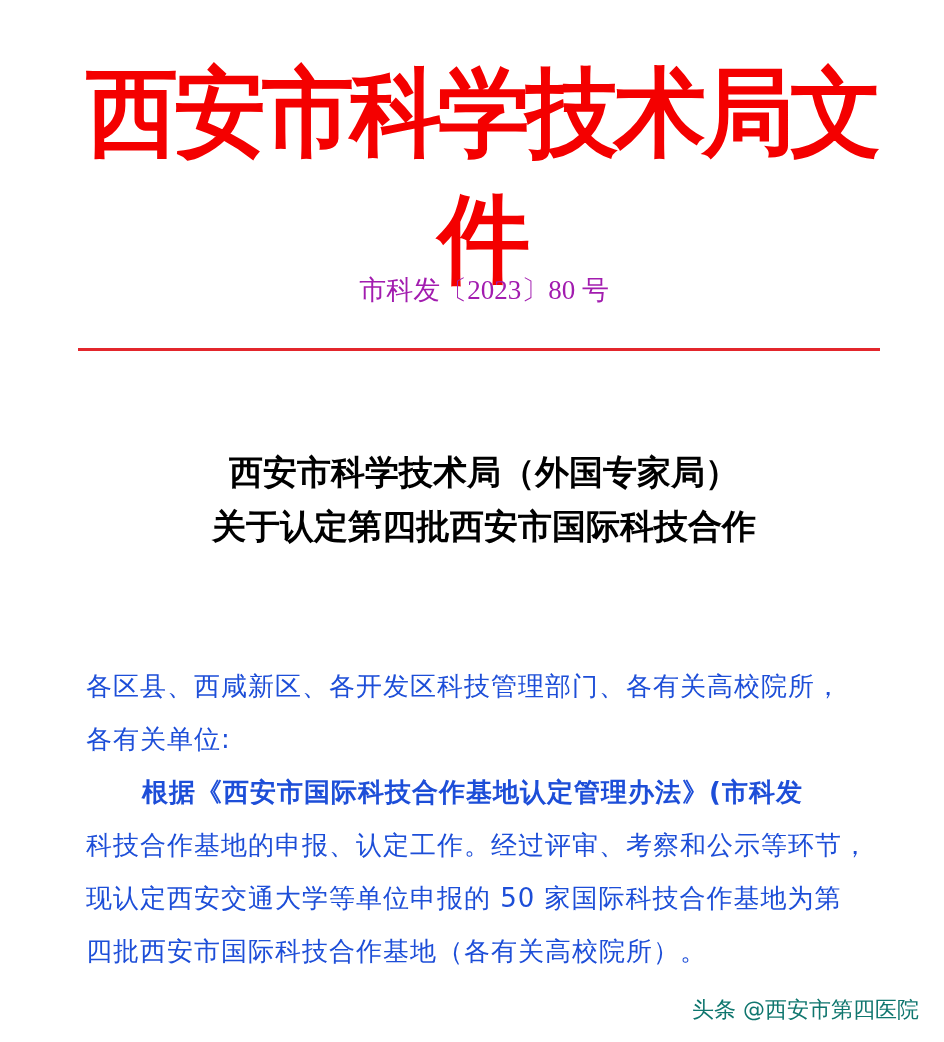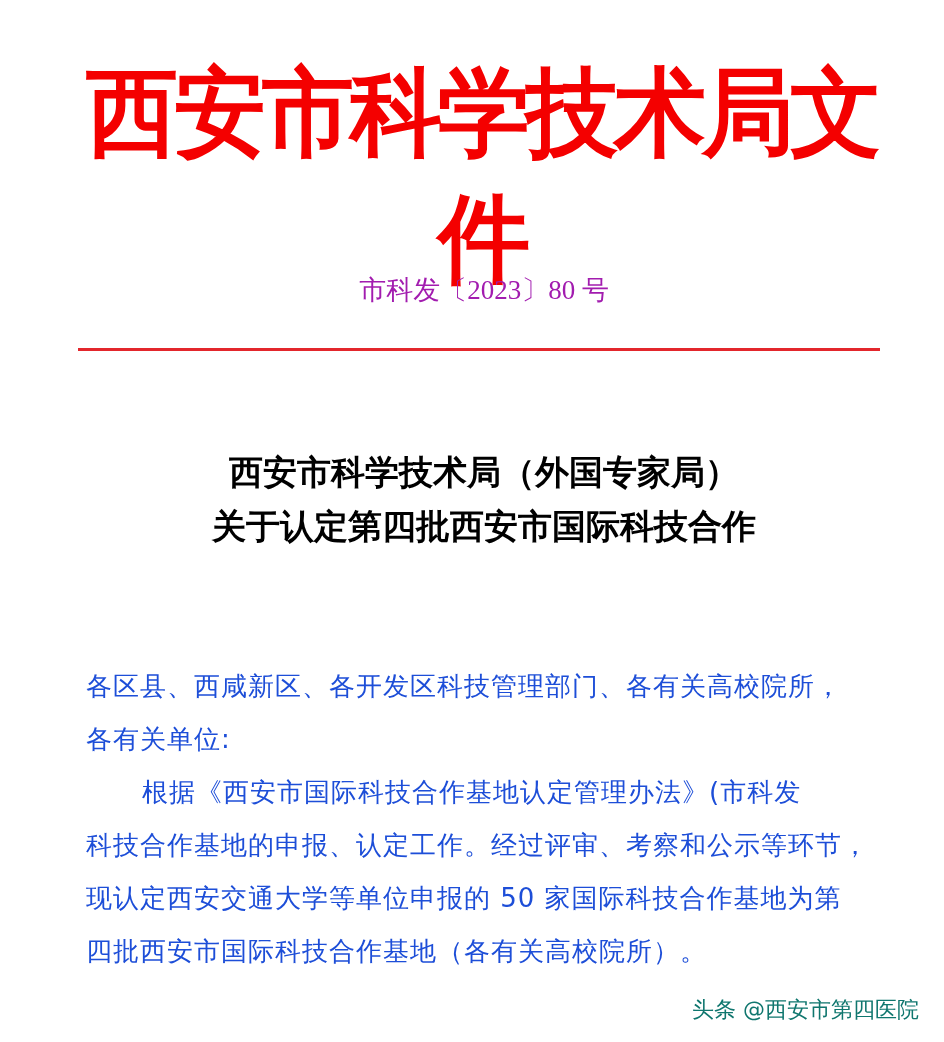--- a/index.html
+++ b/index.html
@@ -30,21 +30,21 @@
       font-weight: bold; font-size: 34px; line-height: 54px;
     }
     .title div { white-space: nowrap; }
     .body {
       position: absolute; left: 74px; top: 660px; width: 810px;
       color: #1d4ed8;
       font-family: "DejaVu Sans", "Liberation Sans", sans-serif;
       font-size: 26px; line-height: 53px; letter-spacing: 1px;
     }
     .body .line { white-space: nowrap; height: 53px; }
-    .body .indent { padding-left: 56px; }
+    .body .indent { padding-left: 56px; font-weight: bold; }
     .watermark {
       position: absolute; left: 680px; top: 994px; height: 32px;
       color: #0f766e;
       font-family: "DejaVu Sans", "Liberation Sans", sans-serif;
       font-size: 22px; line-height: 32px; white-space: nowrap;
       text-shadow: 0 0 2px #fff, 0 0 2px #fff;
     }
   </style>
 </head>
 <body>

